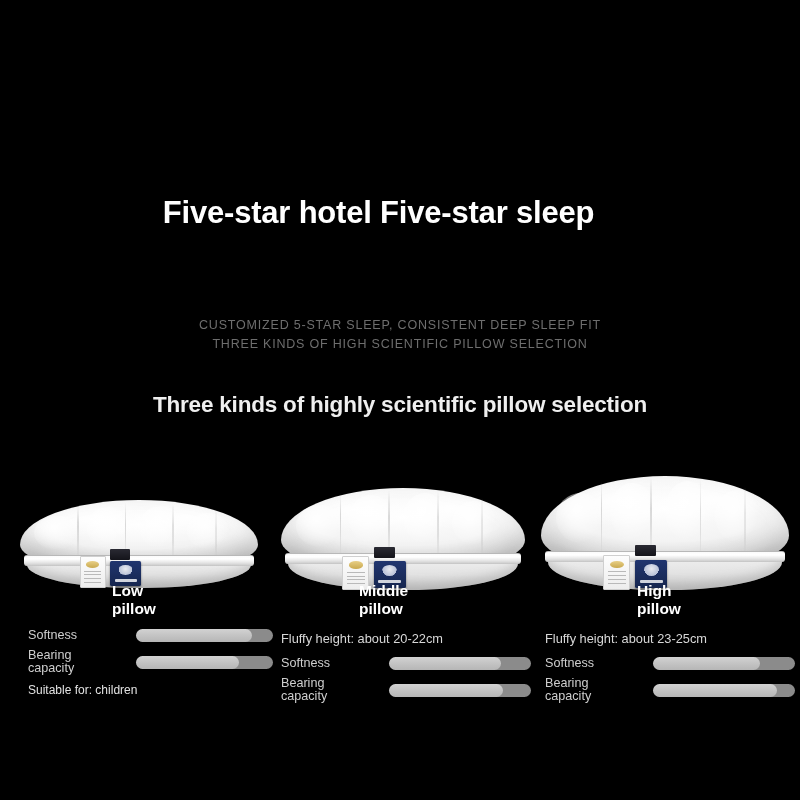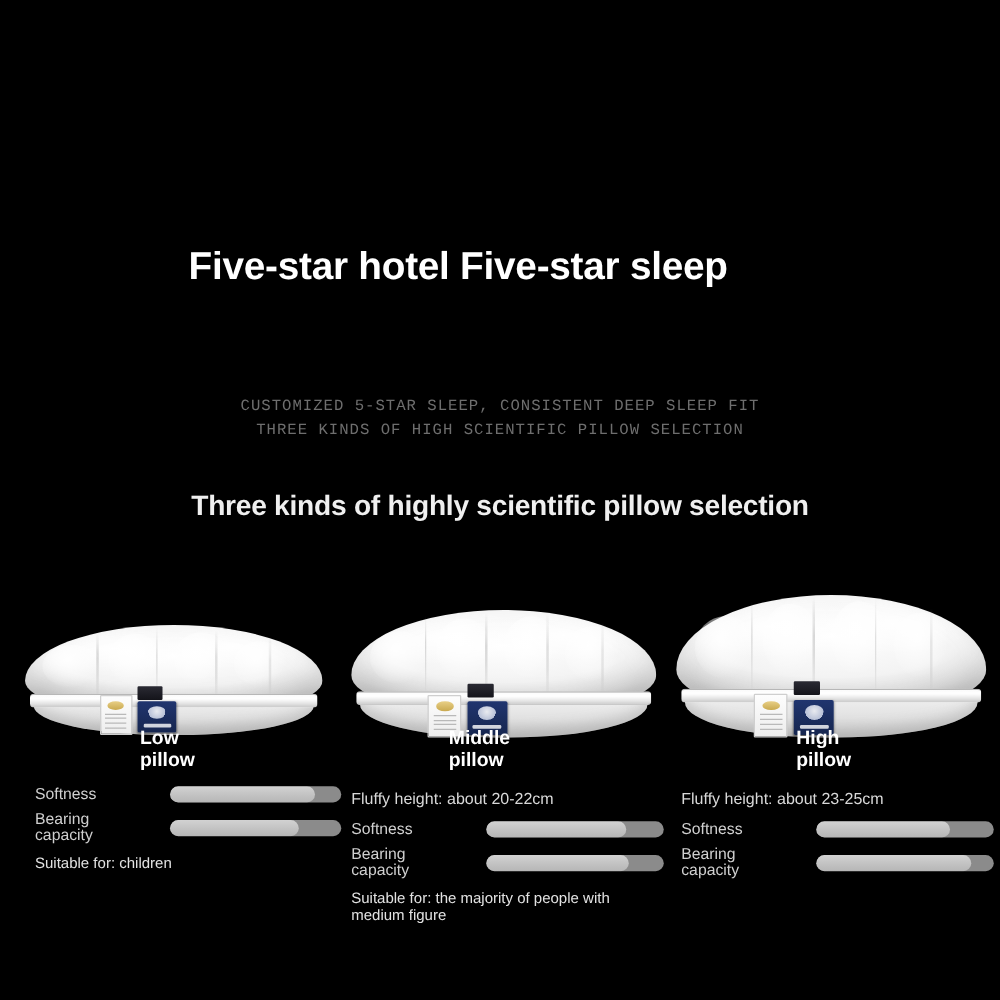--- a/index.html
+++ b/index.html
@@ -14,21 +14,21 @@
     background: #000000;
     overflow: hidden;
     font-family: "Liberation Sans", sans-serif;
     -webkit-font-smoothing: antialiased;
   }
 
   
   .headline-block {
     position: absolute;
     top: 196px;
-    left: 0;
+    left: 12px;
     width: 733px;
     text-align: center;
   }
   .headline {
     font-size: 31px;
     font-weight: bold;
     color: #ffffff;
     letter-spacing: -0.2px;
     line-height: 1.12;
   }
@@ -41,21 +41,20 @@
     margin-top: 6px;
   }
 
   
   .caption-block {
     position: absolute;
     top: 316px;
     left: 0;
     width: 800px;
     text-align: center;
-    font-family: Liberation Mono, monospace;
   }
   .caption-line {
     font-size: 12.5px;
     color: #6e6e6e;
     letter-spacing: 0.8px;
     line-height: 1.55;
     font-weight: normal;
   }
 
   
@@ -406,21 +405,20 @@
       <div class="meter-row">
         <div class="meter-label">
           <span>Bearing</span>
           <span class="l2">capacity</span>
         </div>
         <div class="meter-track">
           <div class="meter-fill" style="width:80%;"></div>
         </div>
       </div>
     </div>
-    <div class="suitable">Suitable for: the majority of people with medium figure</div>
   </div>
 
   <div class="spec-col s2">
     <div class="spec-title title-pad-2">
       <span>High</span>
       <span class="t2">pillow</span>
     </div>
     <div class="fluffy">Fluffy height: about 23-25cm</div>
     <div class="meters">
       <div class="meter-row">

